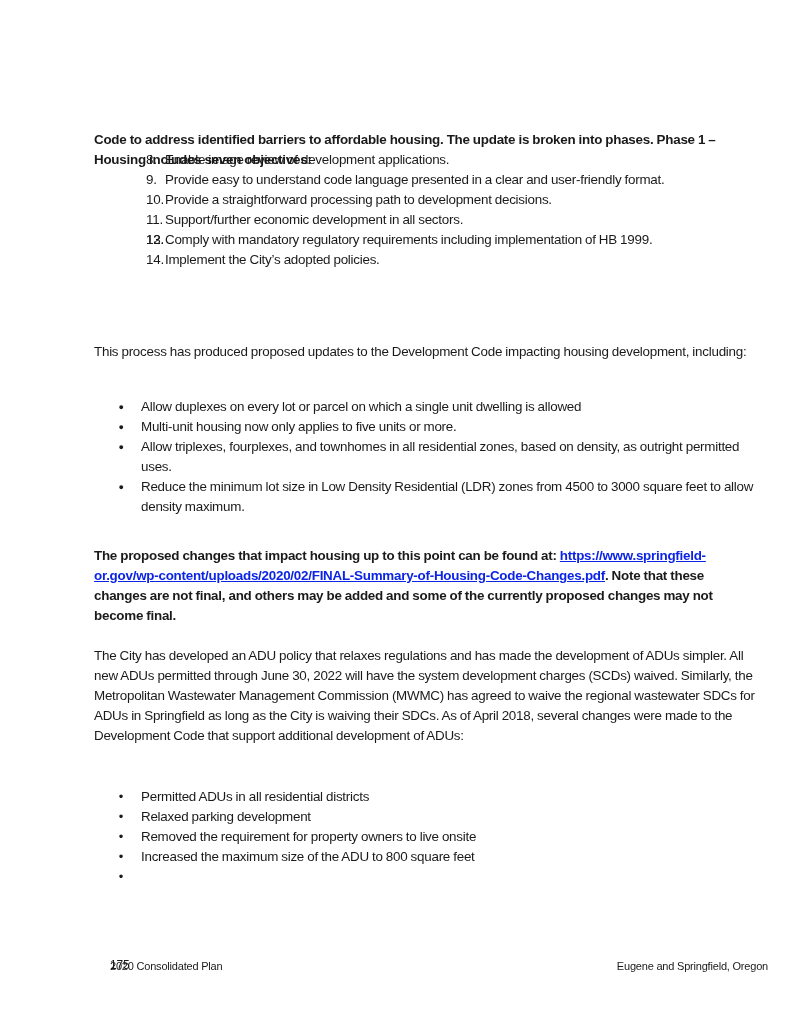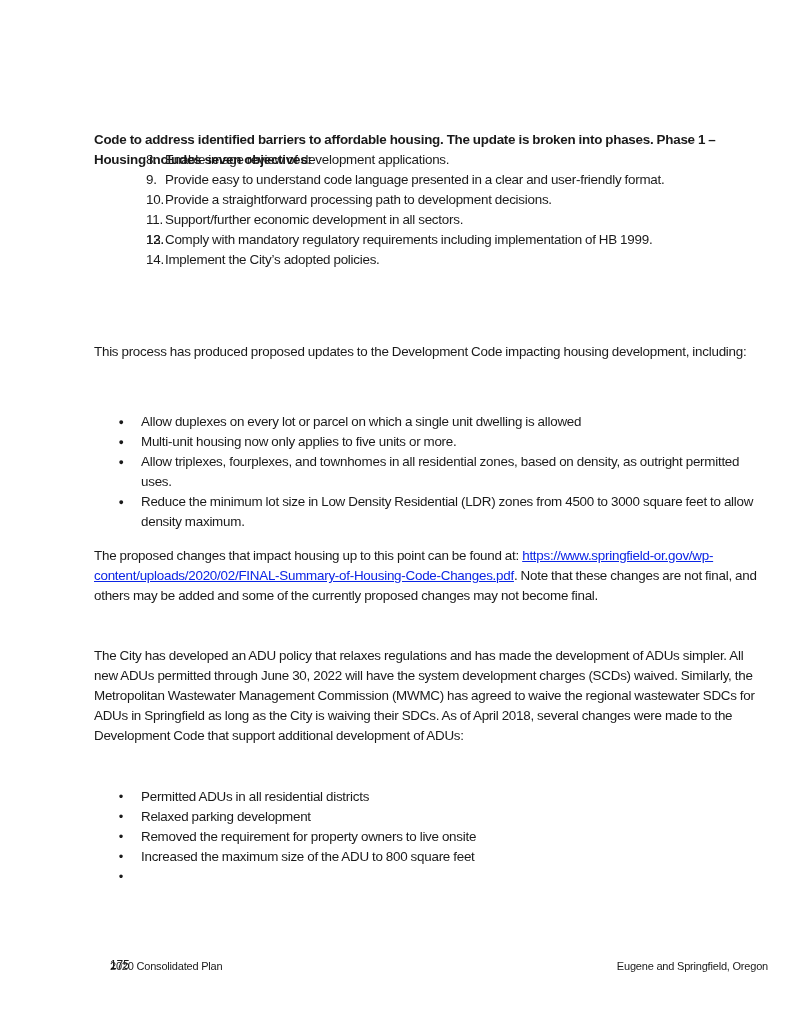--- a/index.html
+++ b/index.html
@@ -51,28 +51,28 @@
     <li><span class="num">9.</span><span>Provide easy to understand code language presented in a clear and user-friendly format.</span></li>
     <li><span class="num">10.</span><span>Provide a straightforward processing path to development decisions.</span></li>
     <li><span class="num">11.</span><span>Support/further economic development in all sectors.</span></li>
     <li><span class="num">12.</span></li>
     <li><span class="num">13.</span><span>Comply with mandatory regulatory requirements including implementation of HB 1999.</span></li>
     <li><span class="num">14.</span><span>Implement the City’s adopted policies.</span></li>
   </ol>
 
   <p class="para text" style="top:342px;">This process has produced proposed updates to the Development Code impacting housing development, including:</p>
 
-  <ul class="bullets filled text" style="top:412px;">
+  <ul class="bullets filled text" style="top:397px;">
     <li><span class="dot"></span><span>Allow duplexes on every lot or parcel on which a single unit dwelling is allowed</span></li>
     <li><span class="dot"></span><span>Multi-unit housing now only applies to five units or more.</span></li>
     <li><span class="dot"></span><span>Allow triplexes, fourplexes, and townhomes in all residential zones, based on density, as outright permitted uses.</span></li>
     <li><span class="dot"></span><span>Reduce the minimum lot size in Low Density Residential (LDR) zones from 4500 to 3000 square feet to allow density maximum.</span></li>
   </ul>
 
-  <p class="para text" style="top:546px;"><span>The proposed changes that impact housing up to this point can be found at: </span><a class="link">https://www.springfield-or.gov/wp-content/uploads/2020/02/FINAL-Summary-of-Housing-Code-Changes.pdf</a><span>. Note that these changes are not final, and others may be added and some of the currently proposed changes may not become final.</span></p>
+  <p class="para text" style="top:546px;font-weight:bold;"><span>The proposed changes that impact housing up to this point can be found at: </span><a class="link">https://www.springfield-or.gov/wp-content/uploads/2020/02/FINAL-Summary-of-Housing-Code-Changes.pdf</a><span>. Note that these changes are not final, and others may be added and some of the currently proposed changes may not become final.</span></p>
 
   <p class="para text" style="top:646px;">The City has developed an ADU policy that relaxes regulations and has made the development of ADUs simpler. All new ADUs permitted through June 30, 2022 will have the system development charges (SCDs) waived. Similarly, the Metropolitan Wastewater Management Commission (MWMC) has agreed to waive the regional wastewater SDCs for ADUs in Springfield as long as the City is waiving their SDCs. As of April 2018, several changes were made to the Development Code that support additional development of ADUs:</p>
 
   <ul class="bullets small text" style="top:787px;">
     <li><span class="dot"></span><span>Permitted ADUs in all residential districts</span></li>
     <li><span class="dot"></span><span>Relaxed parking development</span></li>
     <li><span class="dot"></span><span>Removed the requirement for property owners to live onsite</span></li>
     <li><span class="dot"></span><span>Increased the maximum size of the ADU to 800 square feet</span></li>
     <li><span class="dot"></span></li>
   </ul>

